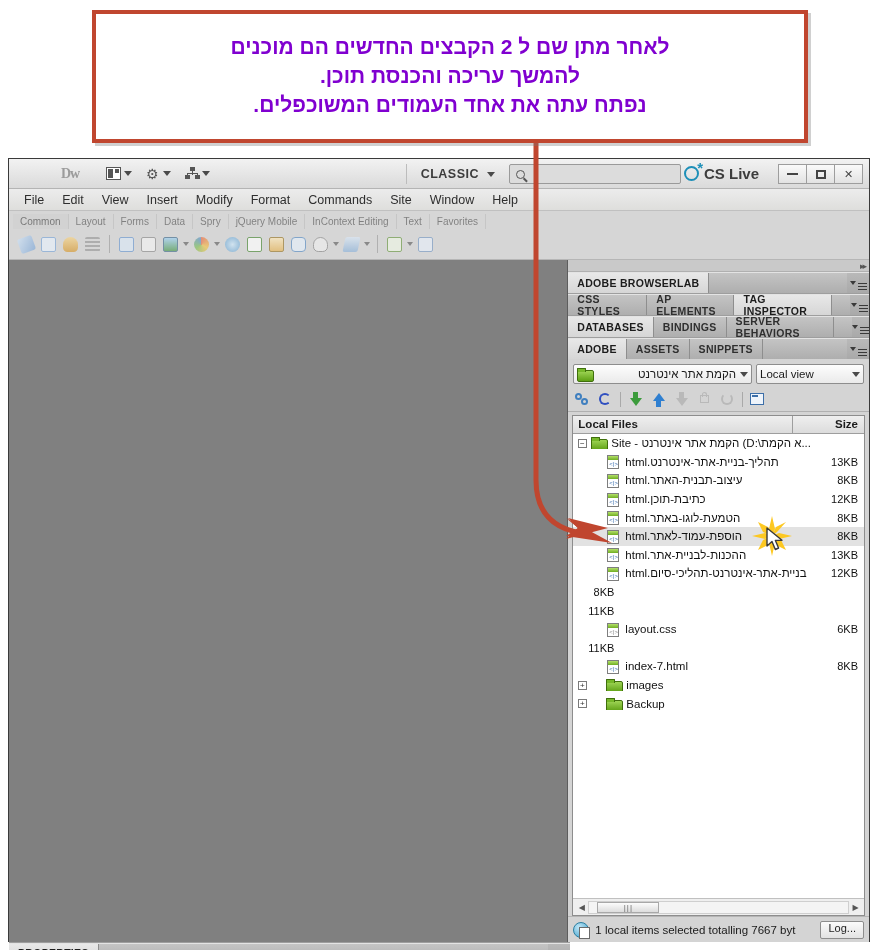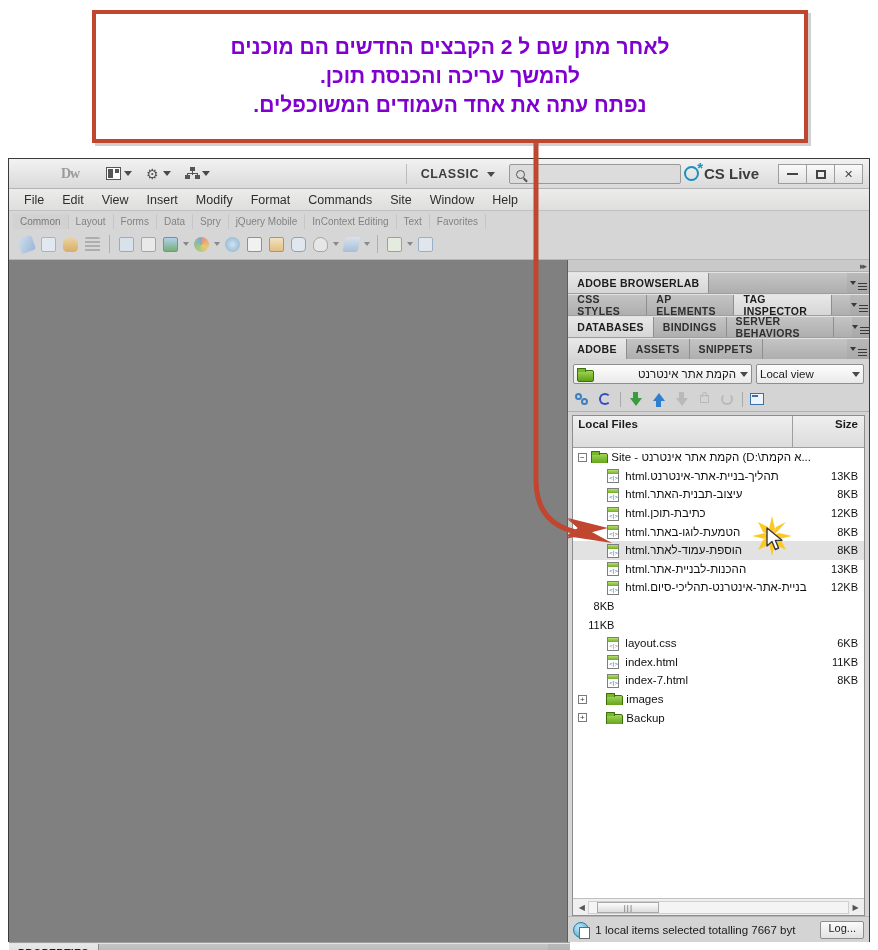--- a/index.html
+++ b/index.html
@@ -146,21 +146,21 @@
 
   #files-toolbar { display:flex; align-items:center; gap:6px; height:24px; padding:0 6px; border-bottom:1px solid #b0b0b0; }
   .fi { width:17px;height:17px;position:relative; }
   .fi.sep { width:1px;height:15px;background:#a9a9a9; }
   .arw { width:0;height:0;margin:0 auto; }
   .arw-d { border-left:6px solid transparent;border-right:6px solid transparent;border-top:8px solid #3c9b3c; }
   .arw-u { border-left:6px solid transparent;border-right:6px solid transparent;border-bottom:8px solid #2f7fd0; }
   .stem { width:5px;height:7px;margin:0 auto; }
 
   #filelist-wrap { flex:1; margin:3px 4px 0 4px; background:#fff; border:1px solid #8d8d8d; display:flex; flex-direction:column; overflow:hidden; }
-  #list-head { display:flex; height:32px; background:linear-gradient(#efefef,#dcdcdc); border-bottom:1px solid #9e9e9e; font-size:11.5px; font-weight:bold; color:#1c1c1c;gap:24px; }
+  #list-head { display:flex; height:18px; background:linear-gradient(#efefef,#dcdcdc); border-bottom:1px solid #9e9e9e; font-size:11.5px; font-weight:bold; color:#1c1c1c;gap:24px; }
   #list-head .h1 { flex:1; padding:2px 0 0 5px; border-right:1px solid #9e9e9e; }
   #list-head .h2 { width:47px; padding:2px 6px 0 0; text-align:right; }
   #list-rows { flex:1; overflow:hidden; font-size:11.5px; color:#111; }
   .frow { display:flex; align-items:center; height:18.6px; padding-right:0; }
   .frow.sel { background:#e2e2e2; }
   .frow .namecell { flex:1; display:flex; align-items:center; overflow:hidden; white-space:nowrap; position:relative; }
   .frow .sizecell { width:47px; text-align:right; padding-right:6px; font-size:11px; }
   .indent { width:18px; flex:none; display:flex; align-items:center; justify-content:center; }
   .indent2 { width:15px; flex:none; position:relative; }
   .indent2::before { content:""; position:absolute; left:7px; top:-10px; bottom:9px; border-left:1px dotted #999; }
@@ -575,30 +575,20 @@
                   <span class="html-ico css-ico">
                     <span class="pg"></span>
                     <span class="band"></span>
                     <span class="code">&lt;|&gt;</span>
                   </span>
                   <span class="fname ltr">layout.css</span>
                 </div>
                 <div class="sizecell">6KB</div>
               </div>
               <div class="frow">
-                <div class="namecell">
-                  <span class="indent"></span>
-                  <span class="indent2"></span>
-                  <span class="html-ico">
-                    <span class="pg"></span>
-                    <span class="band"></span>
-                    <span class="code">&lt;|&gt;</span>
-                  </span>
-                  <span class="fname ltr">index.html</span>
-                </div>
                 <div class="sizecell">11KB</div>
               </div>
               <div class="frow">
                 <div class="namecell">
                   <span class="indent"></span>
                   <span class="indent2"></span>
                   <span class="html-ico">
                     <span class="pg"></span>
                     <span class="band"></span>
                     <span class="code">&lt;|&gt;</span>

